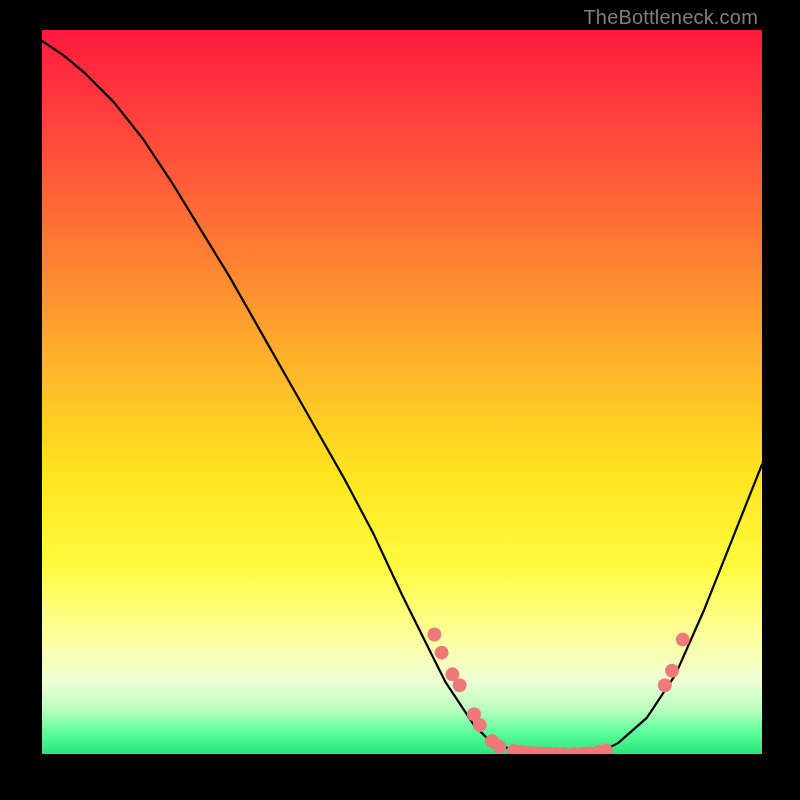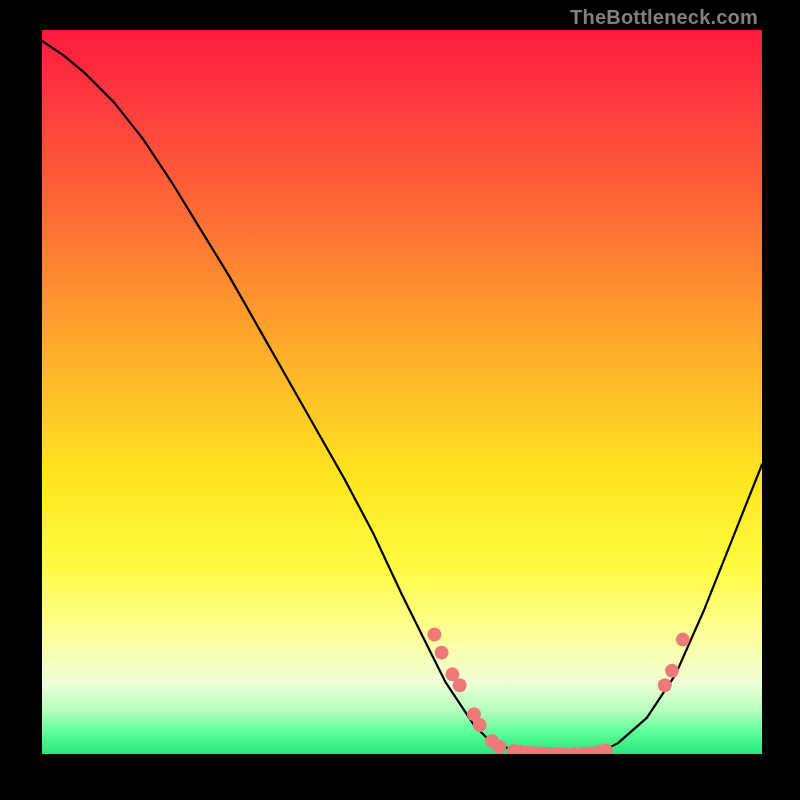--- a/index.html
+++ b/index.html
@@ -49,21 +49,21 @@
     height: 100%;
     pointer-events: none;
   }
   .attribution {
     position: absolute;
     top: 6px;
     right: 42px;
     color: #827f7e;
     font-size: 20px;
     letter-spacing: 0.2px;
-    font-weight: 700;
+    font-weight: 400;
   }
 </style>
 </head>
 <body>
 
 <div class="attribution">TheBottleneck.com</div>
 
 <div class="frame">
   <div class="gradient"></div>
 

